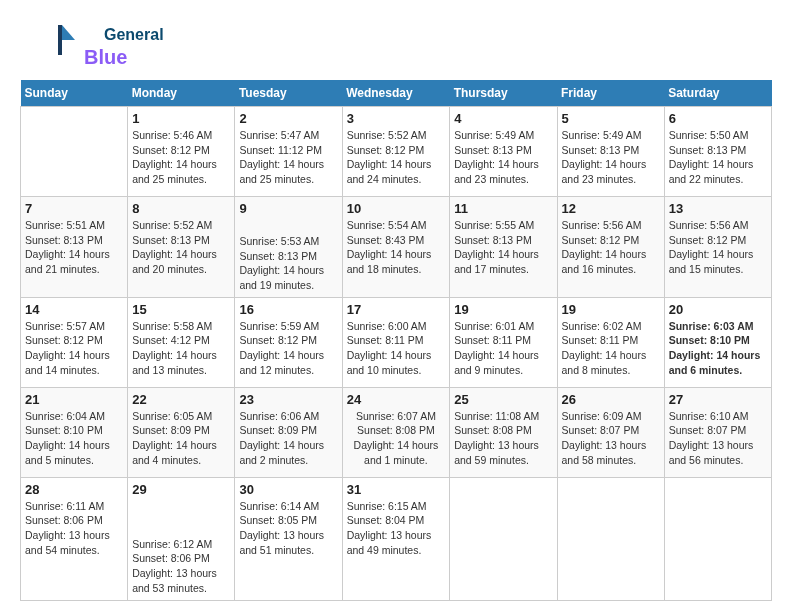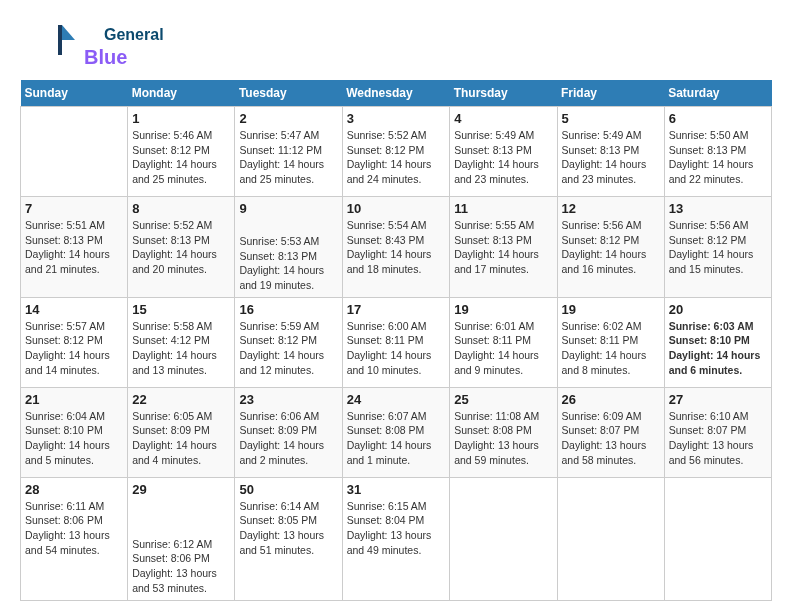--- a/index.html
+++ b/index.html
@@ -272,21 +272,21 @@
         </td>
         <td>
           <span class="day-num">23</span>
           <div class="day-info" style="white-space: pre-line;">Sunrise: 6:06 AM
 Sunset: 8:09 PM
 Daylight: 14 hours
 and 2 minutes.</div>
         </td>
         <td>
           <span class="day-num">24</span>
-          <div class="day-info" style="white-space: pre-line;">Sunrise: 6:07 AM
+          <div class="day-info" style="white-space: pre-line; text-align: center;">Sunrise: 6:07 AM
 Sunset: 8:08 PM
 Daylight: 14 hours
 and 1 minute.</div>
         </td>
         <td>
           <span class="day-num">25</span>
           <div class="day-info" style="white-space: pre-line;">Sunrise: 11:08 AM
 Sunset: 8:08 PM
 Daylight: 13 hours
 and 59 minutes.</div>
@@ -315,21 +315,21 @@
 and 54 minutes.</div>
         </td>
         <td>
           <span class="day-num">29</span>
           <div class="day-info" style="white-space: pre-line; margin-top: 40px;">Sunrise: 6:12 AM
 Sunset: 8:06 PM
 Daylight: 13 hours
 and 53 minutes.</div>
         </td>
         <td>
-          <span class="day-num">50</span>
+          <span class="day-num">30</span>
           <div class="day-info" style="white-space: pre-line;">Sunrise: 6:14 AM
 Sunset: 8:05 PM
 Daylight: 13 hours
 and 51 minutes.</div>
         </td>
         <td>
           <span class="day-num">31</span>
           <div class="day-info" style="white-space: pre-line;">Sunrise: 6:15 AM
 Sunset: 8:04 PM
 Daylight: 13 hours

